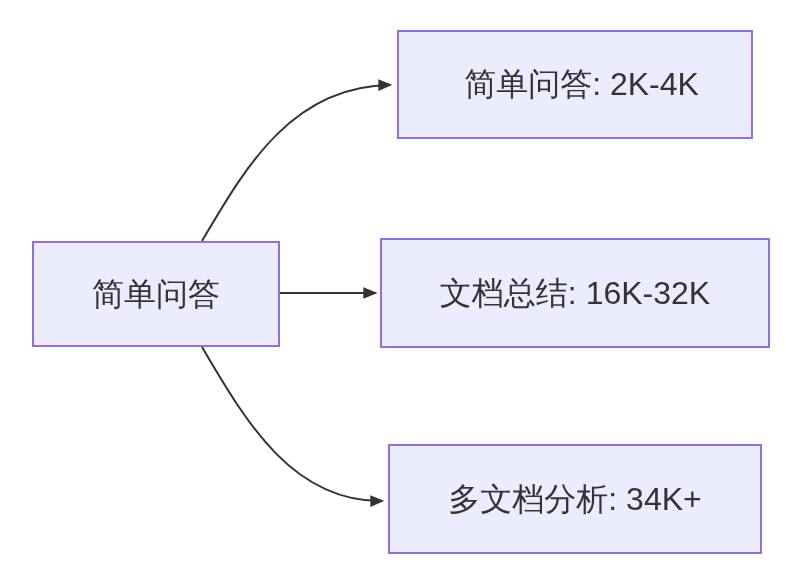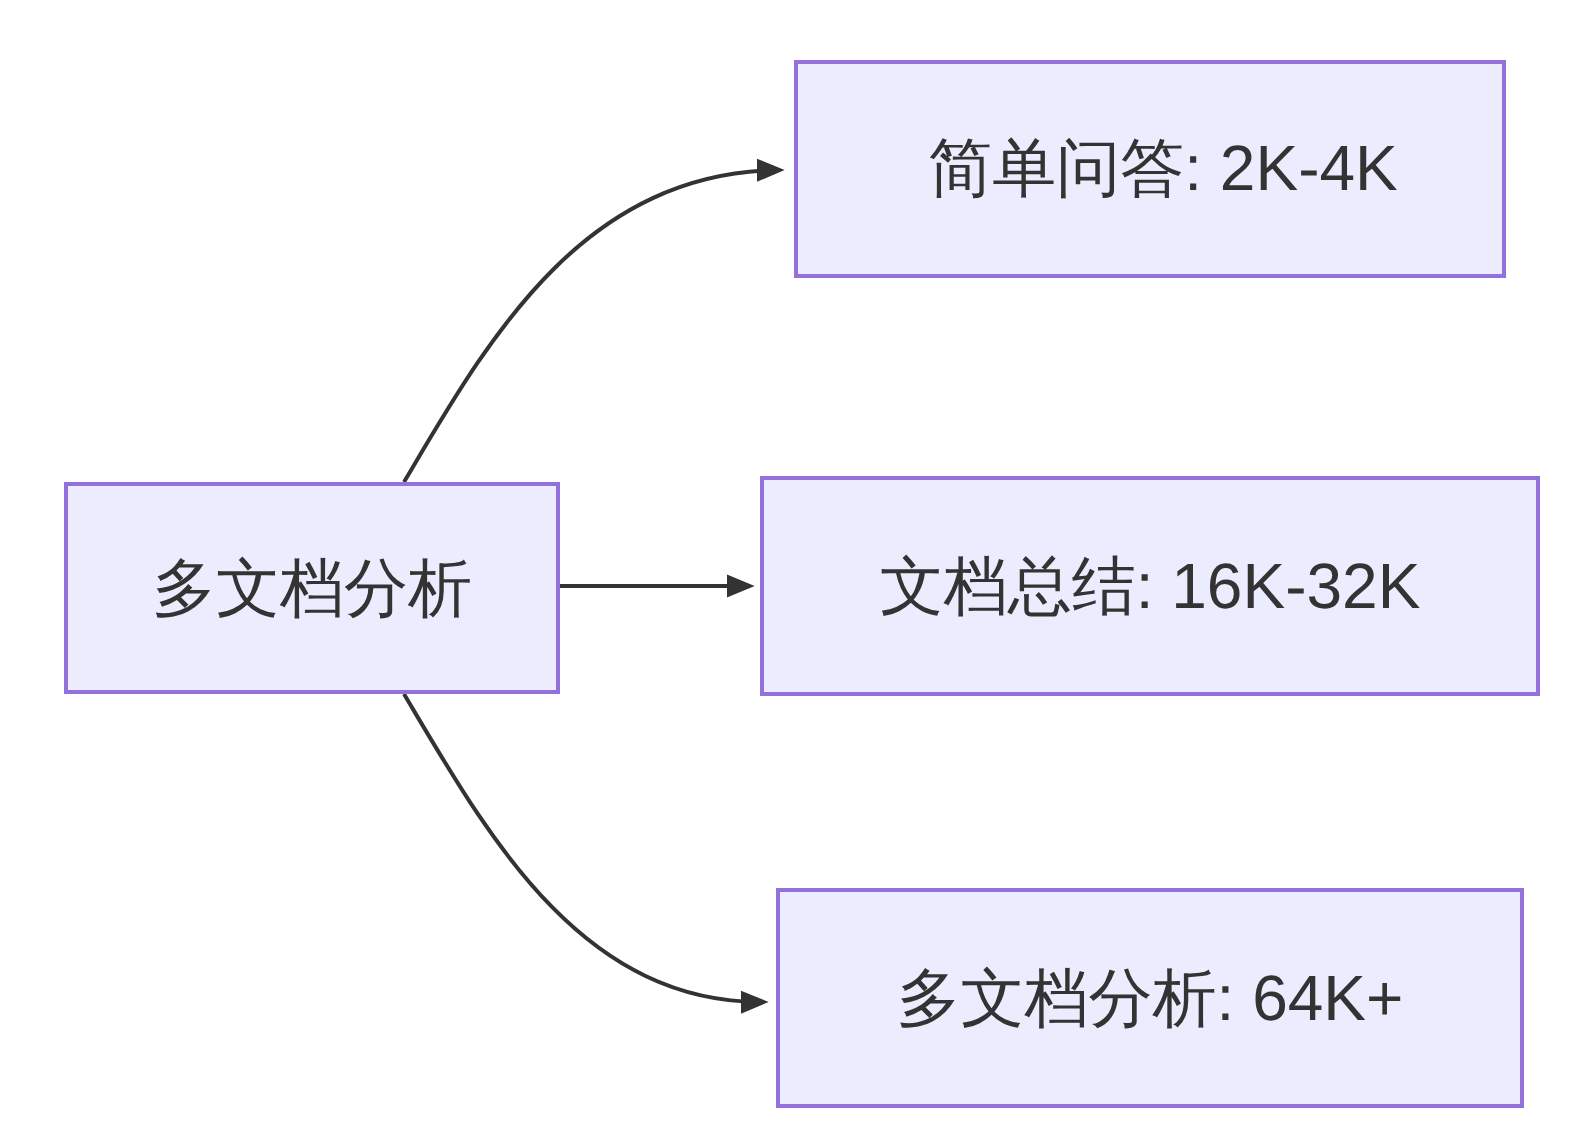--- a/index.html
+++ b/index.html
@@ -56,28 +56,28 @@
       <marker id="arrowhead" viewBox="0 0 12 10" refX="10" refY="5" markerWidth="7" markerHeight="6" orient="auto">
         <path d="M0,0 L12,5 L0,10 Z" fill="#333333"></path>
       </marker>
     </defs>
     <path class="edge" d="M202,241 C243,172 290,86 390,85" marker-end="url(#arrowhead)"></path>
     <path class="edge" d="M280,293 L375,293" marker-end="url(#arrowhead)"></path>
     <path class="edge" d="M202,347 C243,416 290,502 382,501" marker-end="url(#arrowhead)"></path>
   </svg>
 
   <div class="node node-root">
-    <span>多文档分析</span>
+    <span>简单问答</span>
   </div>
 
   <div class="node node-branch1">
     <span>简单问答: 2K-4K</span>
   </div>
 
   <div class="node node-branch2">
     <span>文档总结: 16K-32K</span>
   </div>
 
   <div class="node node-branch3">
-    <span>多文档分析: 64K+</span>
+    <span>多文档分析: 34K+</span>
   </div>
 
 </div>
 
 </body></html>

